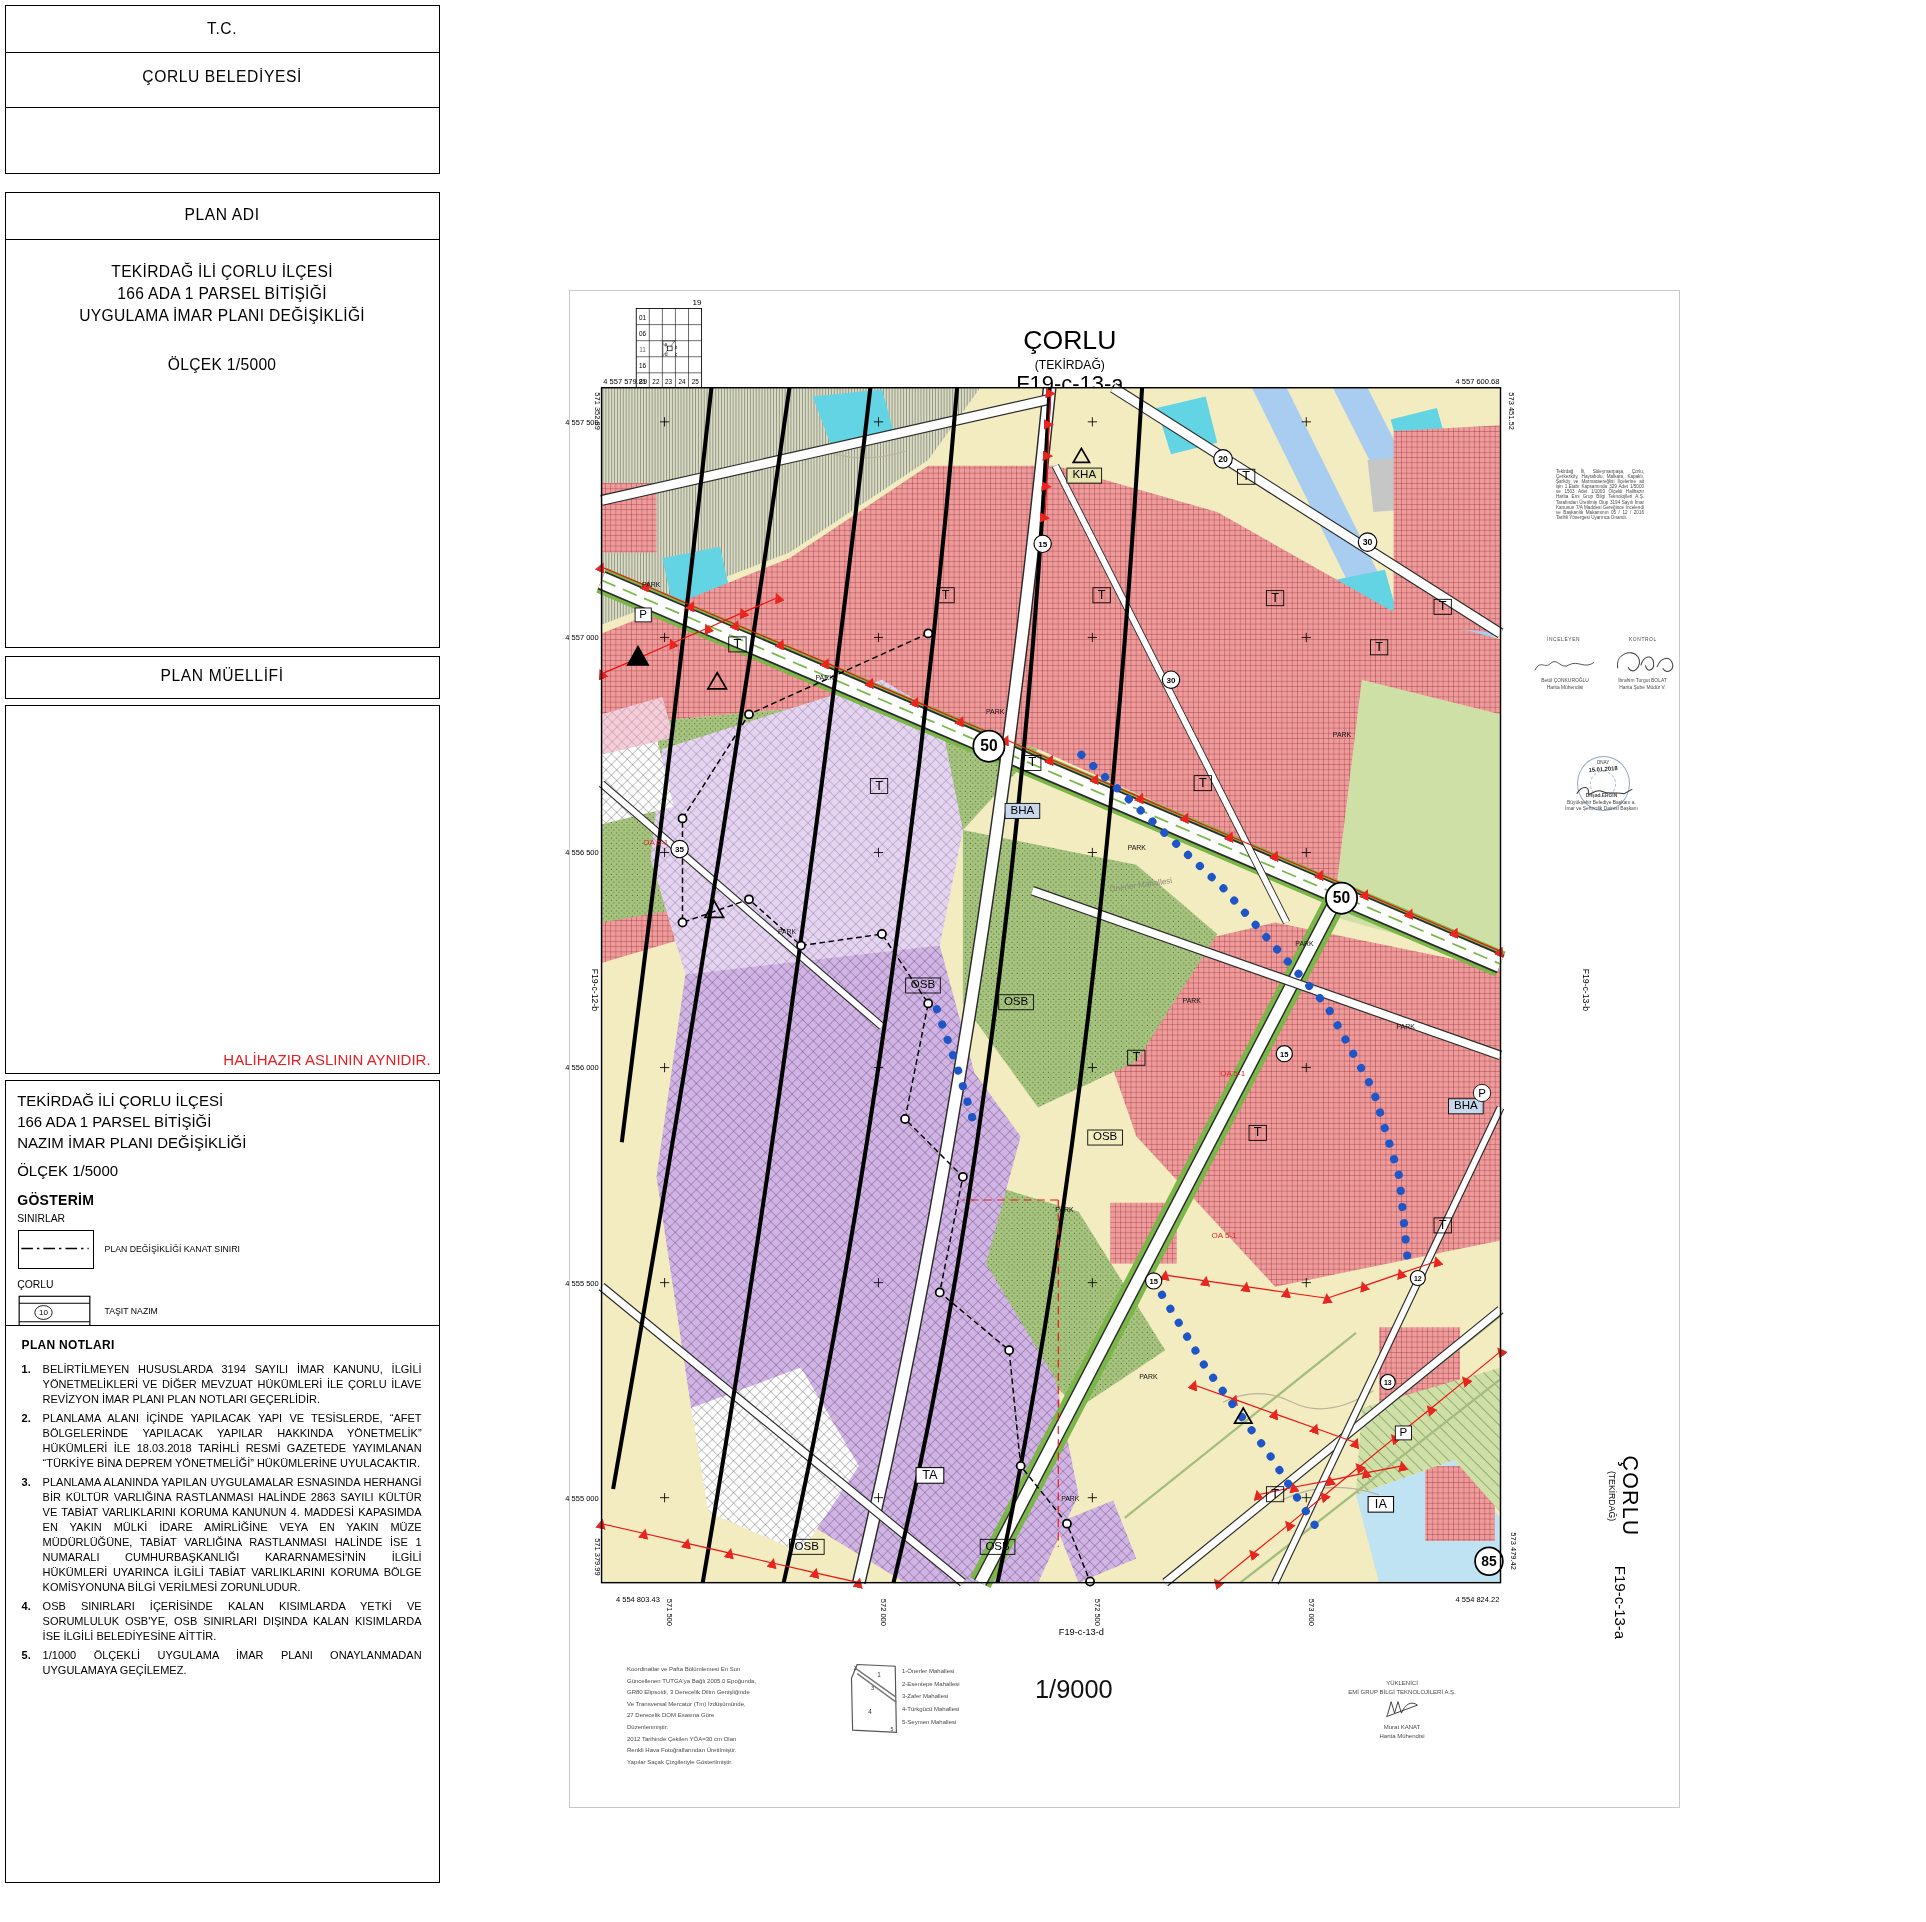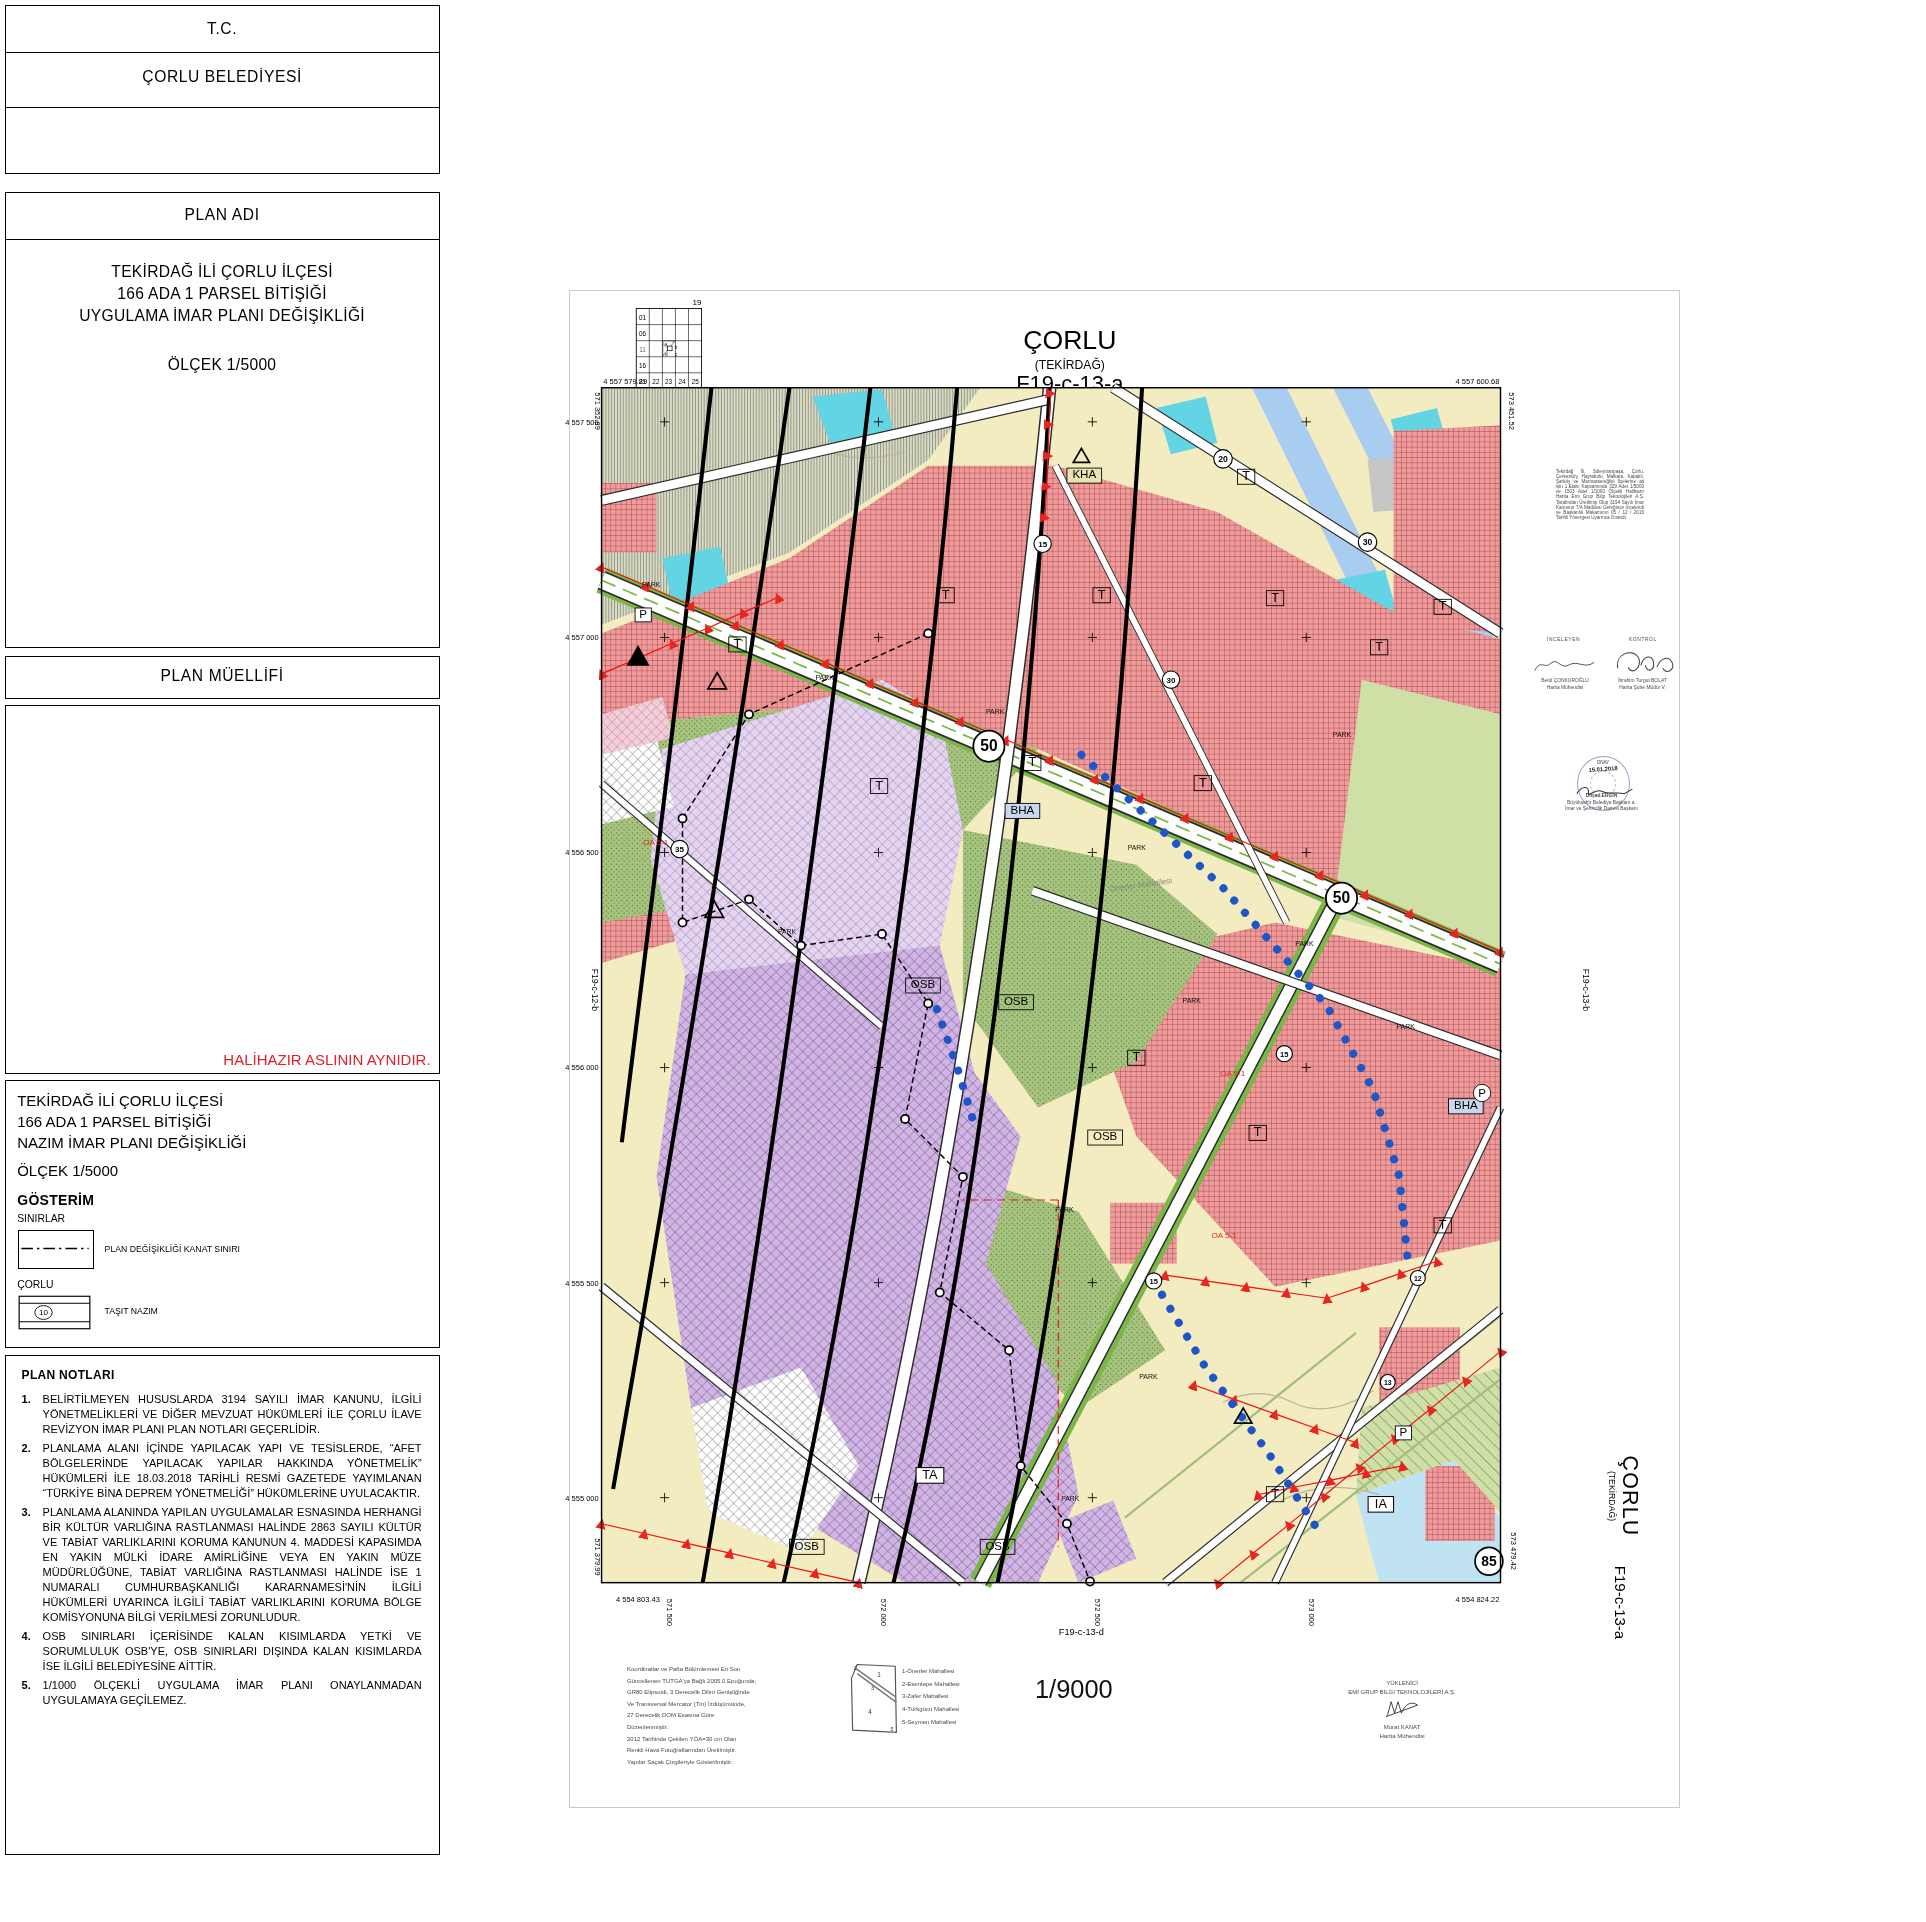--- a/index.html
+++ b/index.html
@@ -78,21 +78,21 @@
         <rect x="2" y="2" width="122" height="56" fill="#fff" stroke="#000" stroke-width="2"></rect>
         <line x1="2" y1="14" x2="124" y2="14" stroke="#000" stroke-width="2"></line>
         <line x1="2" y1="46" x2="124" y2="46" stroke="#000" stroke-width="2"></line>
         <ellipse cx="44" cy="30" rx="15" ry="12" fill="none" stroke="#000" stroke-width="1.5"></ellipse>
         <text x="44" y="35" font-size="14" text-anchor="middle">10</text>
       </svg>
     </div>
     <div class="leglabel" style="left:99px;top:225px;">TAŞIT NAZIM</div>
   </div>
 
-  <div class="box" style="left:4.6px;top:1355px;width:435px;height:500px;">
+  <div class="box" style="left:4.6px;top:1325px;width:435px;height:558px;">
     <div class="abs" style="left:16px;top:11.6px;font-size:12px;font-weight:bold;letter-spacing:0.3px;">PLAN NOTLARI</div>
     <ol class="notes abs" style="left:16px;top:36px;width:400px;">
       <li>
           <span class="no">1.</span>
           <span class="nt">BELİRTİLMEYEN HUSUSLARDA 3194 SAYILI İMAR KANUNU, İLGİLİ YÖNETMELİKLERİ VE DİĞER MEVZUAT HÜKÜMLERİ İLE ÇORLU İLAVE REVİZYON İMAR PLANI PLAN NOTLARI GEÇERLİDİR.</span>
         </li>
       <li>
           <span class="no">2.</span>
           <span class="nt">PLANLAMA ALANI İÇİNDE YAPILACAK YAPI VE TESİSLERDE, “AFET BÖLGELERİNDE YAPILACAK YAPILAR HAKKINDA YÖNETMELİK” HÜKÜMLERİ İLE 18.03.2018 TARİHLİ RESMİ GAZETEDE YAYIMLANAN “TÜRKİYE BİNA DEPREM YÖNETMELİĞİ” HÜKÜMLERİNE UYULACAKTIR.</span>
         </li>

